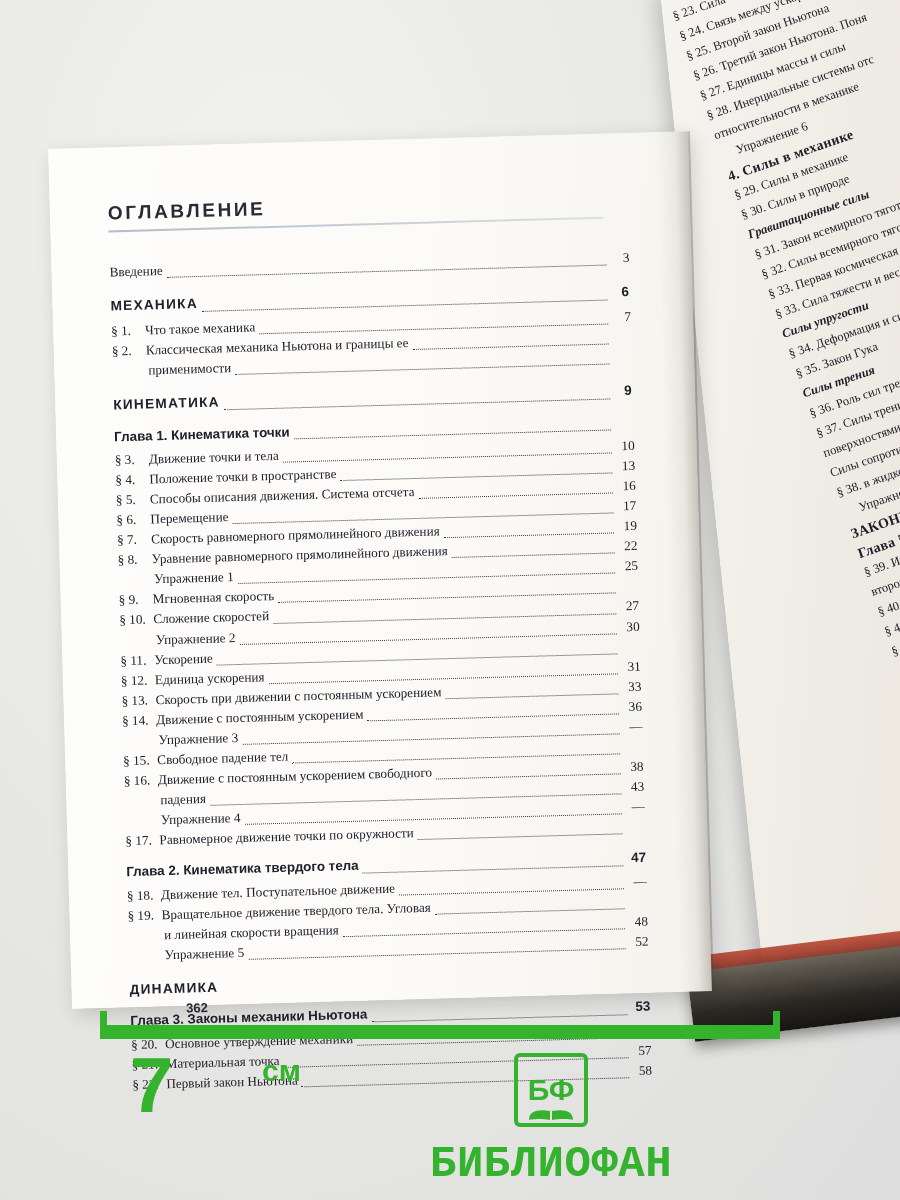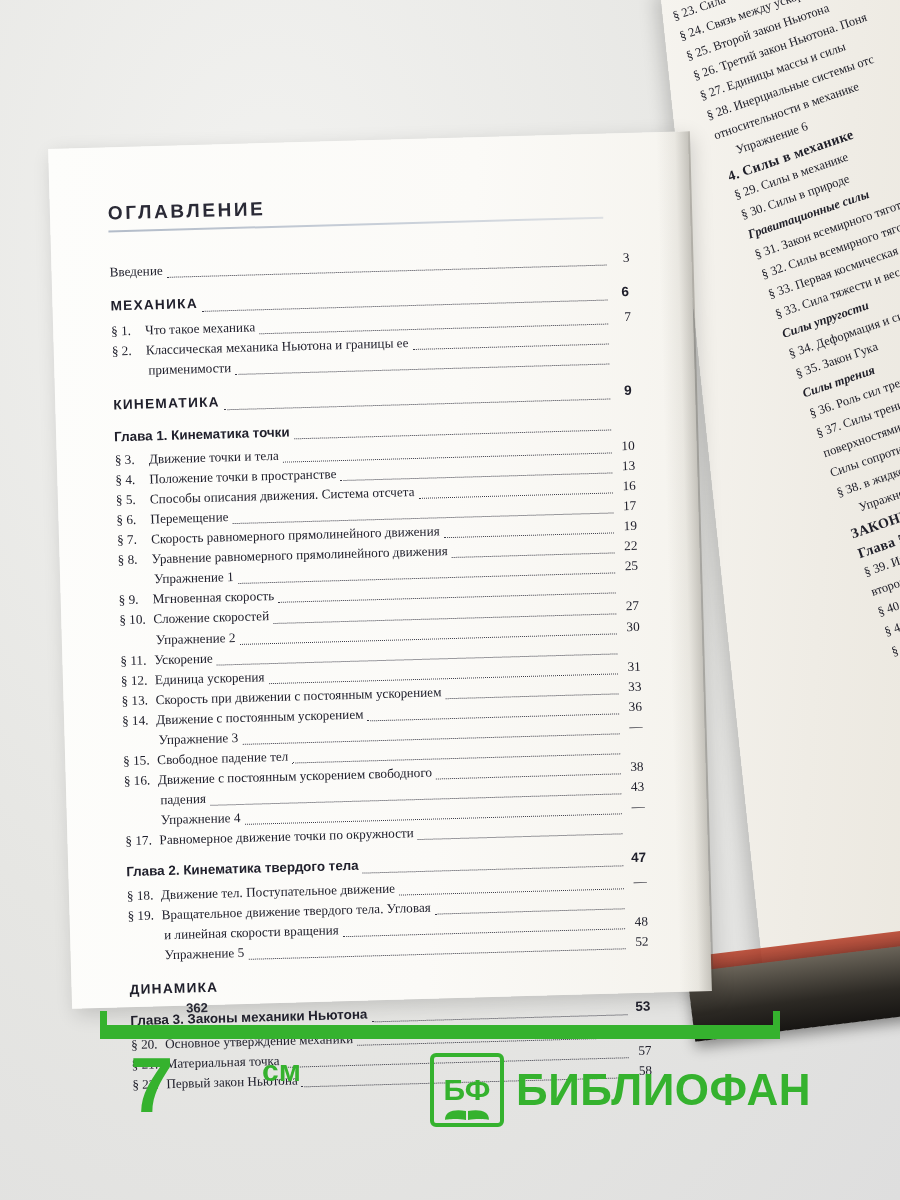--- a/index.html
+++ b/index.html
@@ -205,20 +205,21 @@
     font-weight: bold;
     font-size: 30px;
   }
   .brand {
     position: absolute;
     left: 430px;
     top: 1053px;
     display: flex;
     align-items: center;
     gap: 12px;
+    flex-direction: column;
   }
   .brand-mark {
     width: 66px;
     height: 66px;
     border: 4px solid #35b22e;
     border-radius: 6px;
     color: #35b22e;
     font-family: "Liberation Sans", sans-serif;
     font-weight: bold;
     font-size: 30px;
@@ -230,21 +231,21 @@
   .brand-book {
     position: absolute;
     bottom: 2px;
     left: 50%;
     transform: translateX(-50%);
     width: 46px;
     height: 14px;
   }
   .brand-name {
     color: #35b22e;
-    font-family: Liberation Sans, sans-serif;
+    font-family: Liberation Mono, monospace;
     font-weight: bold;
     font-size: 44px;
     letter-spacing: 0.5px;
   }
 </style>
 </head>
 <body>
 
 <div class="scene">
 

